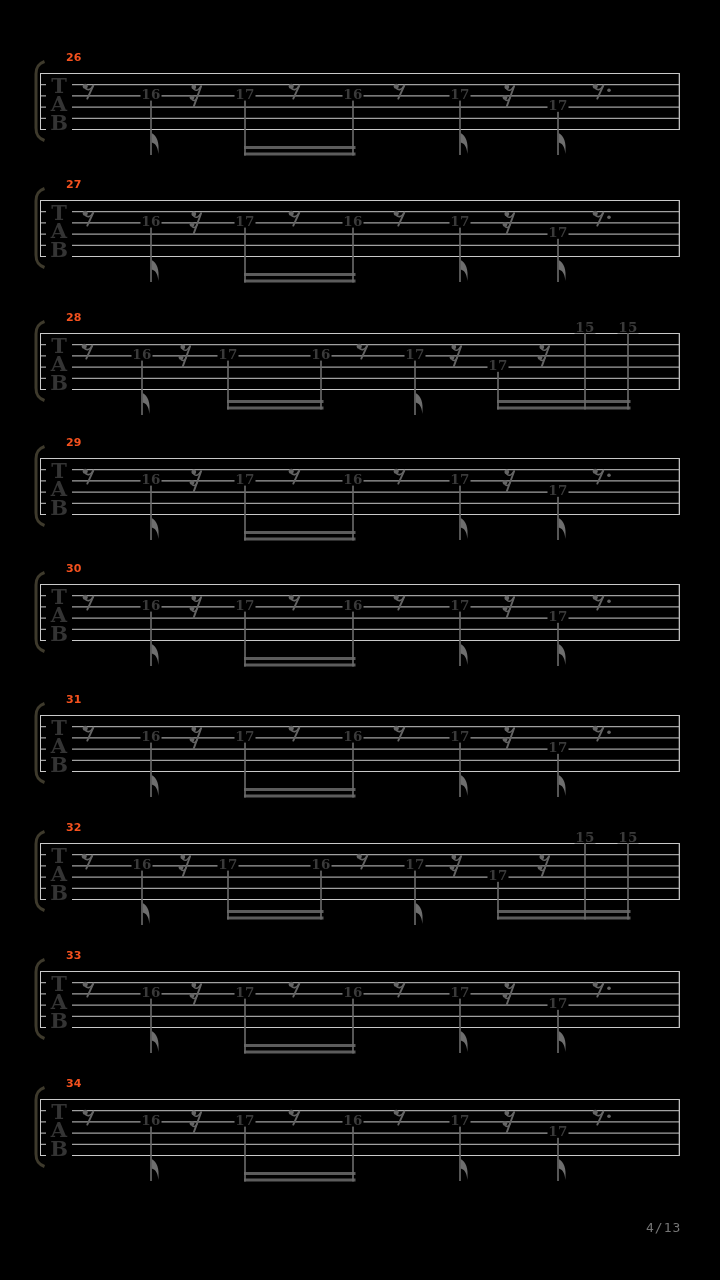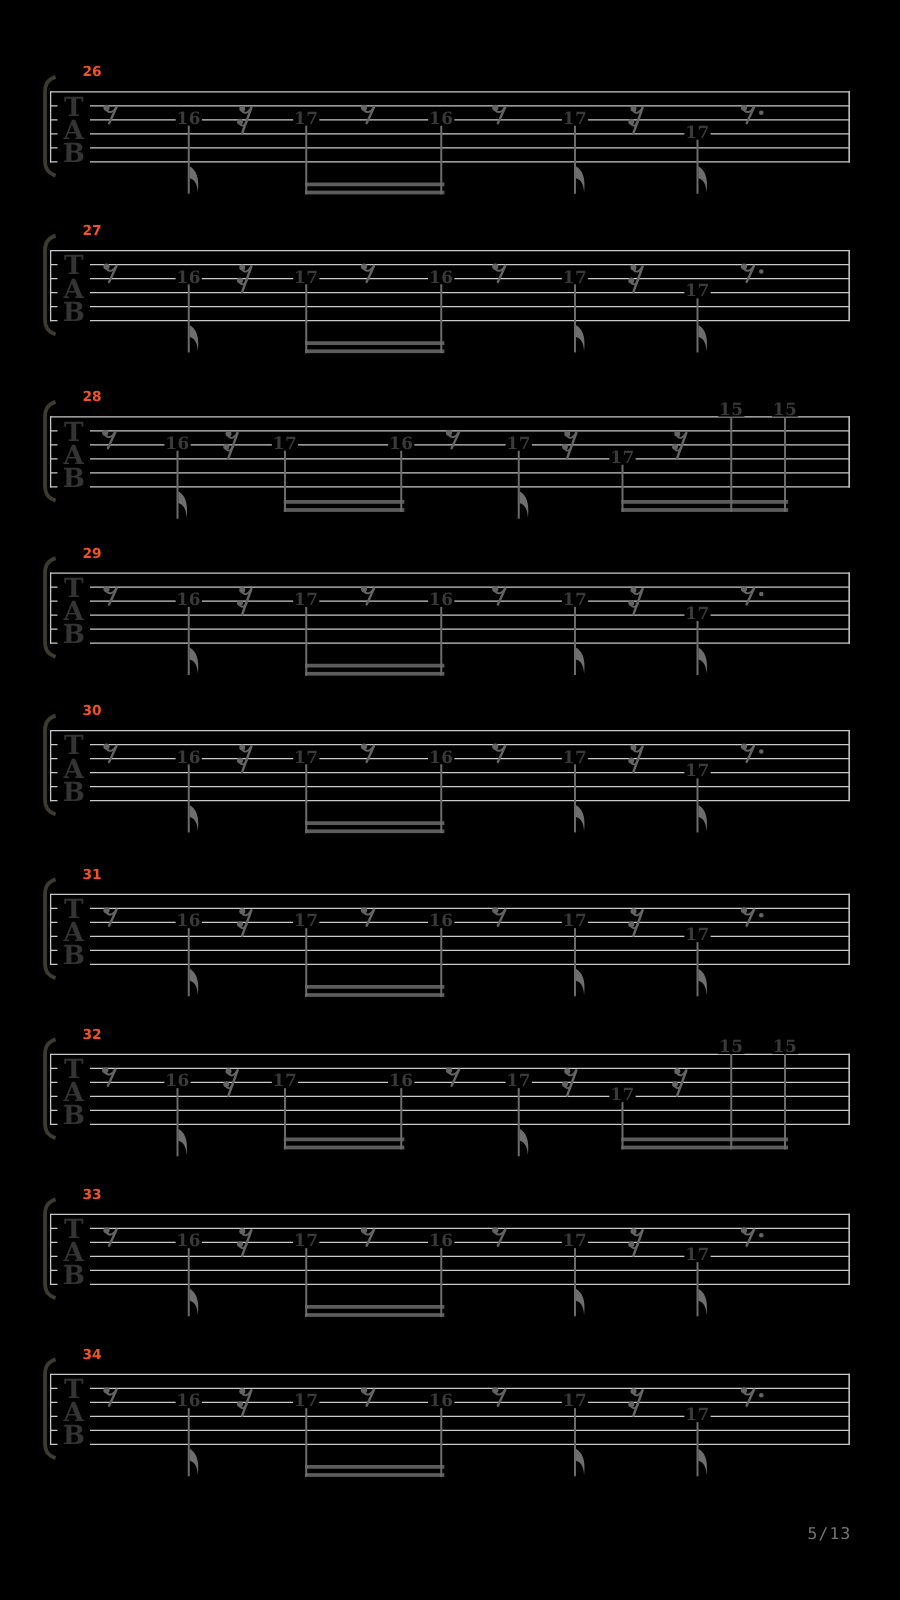--- a/index.html
+++ b/index.html
@@ -832,14 +832,14 @@
           </g>
           <g fill="#646464" stroke="none">
             <circle cx="595.2" cy="43.2" r="2.5"></circle>
             <path d="M595.4,45.4 C597.8,47.6 600.6,47 603,42.8" stroke="#646464" stroke-width="1.6" fill="none" stroke-linecap="round"></path>
             <path d="M603.3,42.6 L597.3,55.6" stroke="#646464" stroke-width="1.9" fill="none" stroke-linecap="round"></path>
             <circle cx="609" cy="47.2" r="1.8" fill="#646464"></circle>
           </g>
         </svg>
       </div>
     </div>
-  <div id="page-indicator" style="color: rgb(117, 117, 117);">5/13</div>
+  <div id="page-indicator" style="color: rgb(117, 117, 117);">4/13</div>
 </main>
 
 </body></html>

